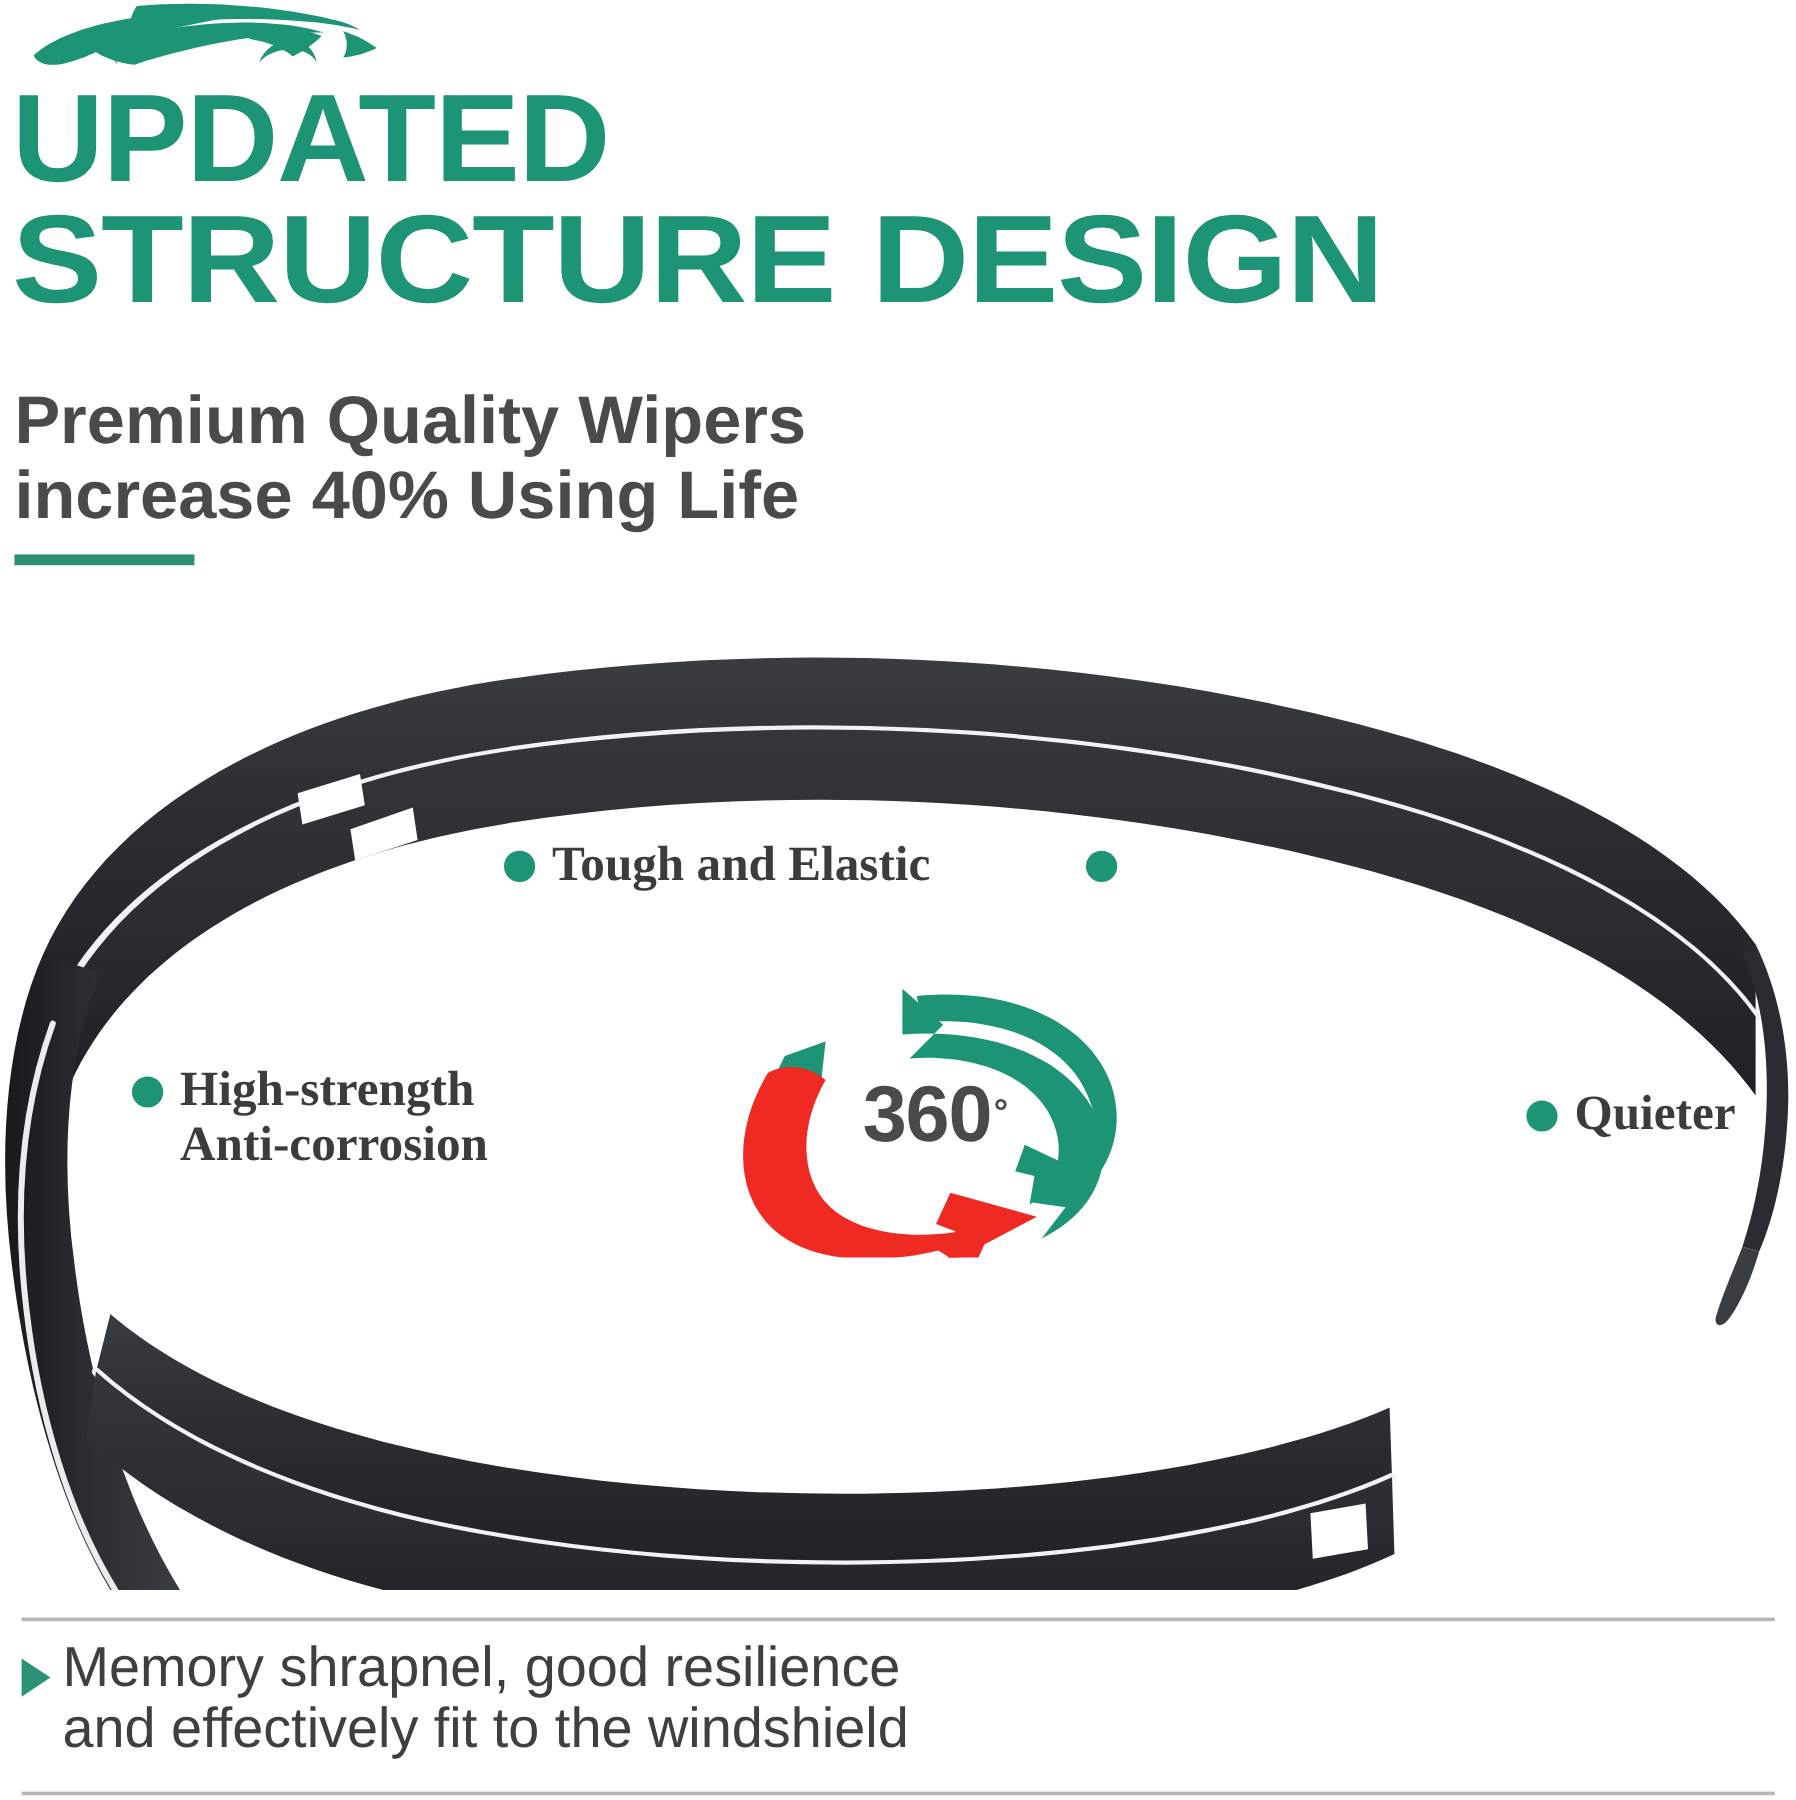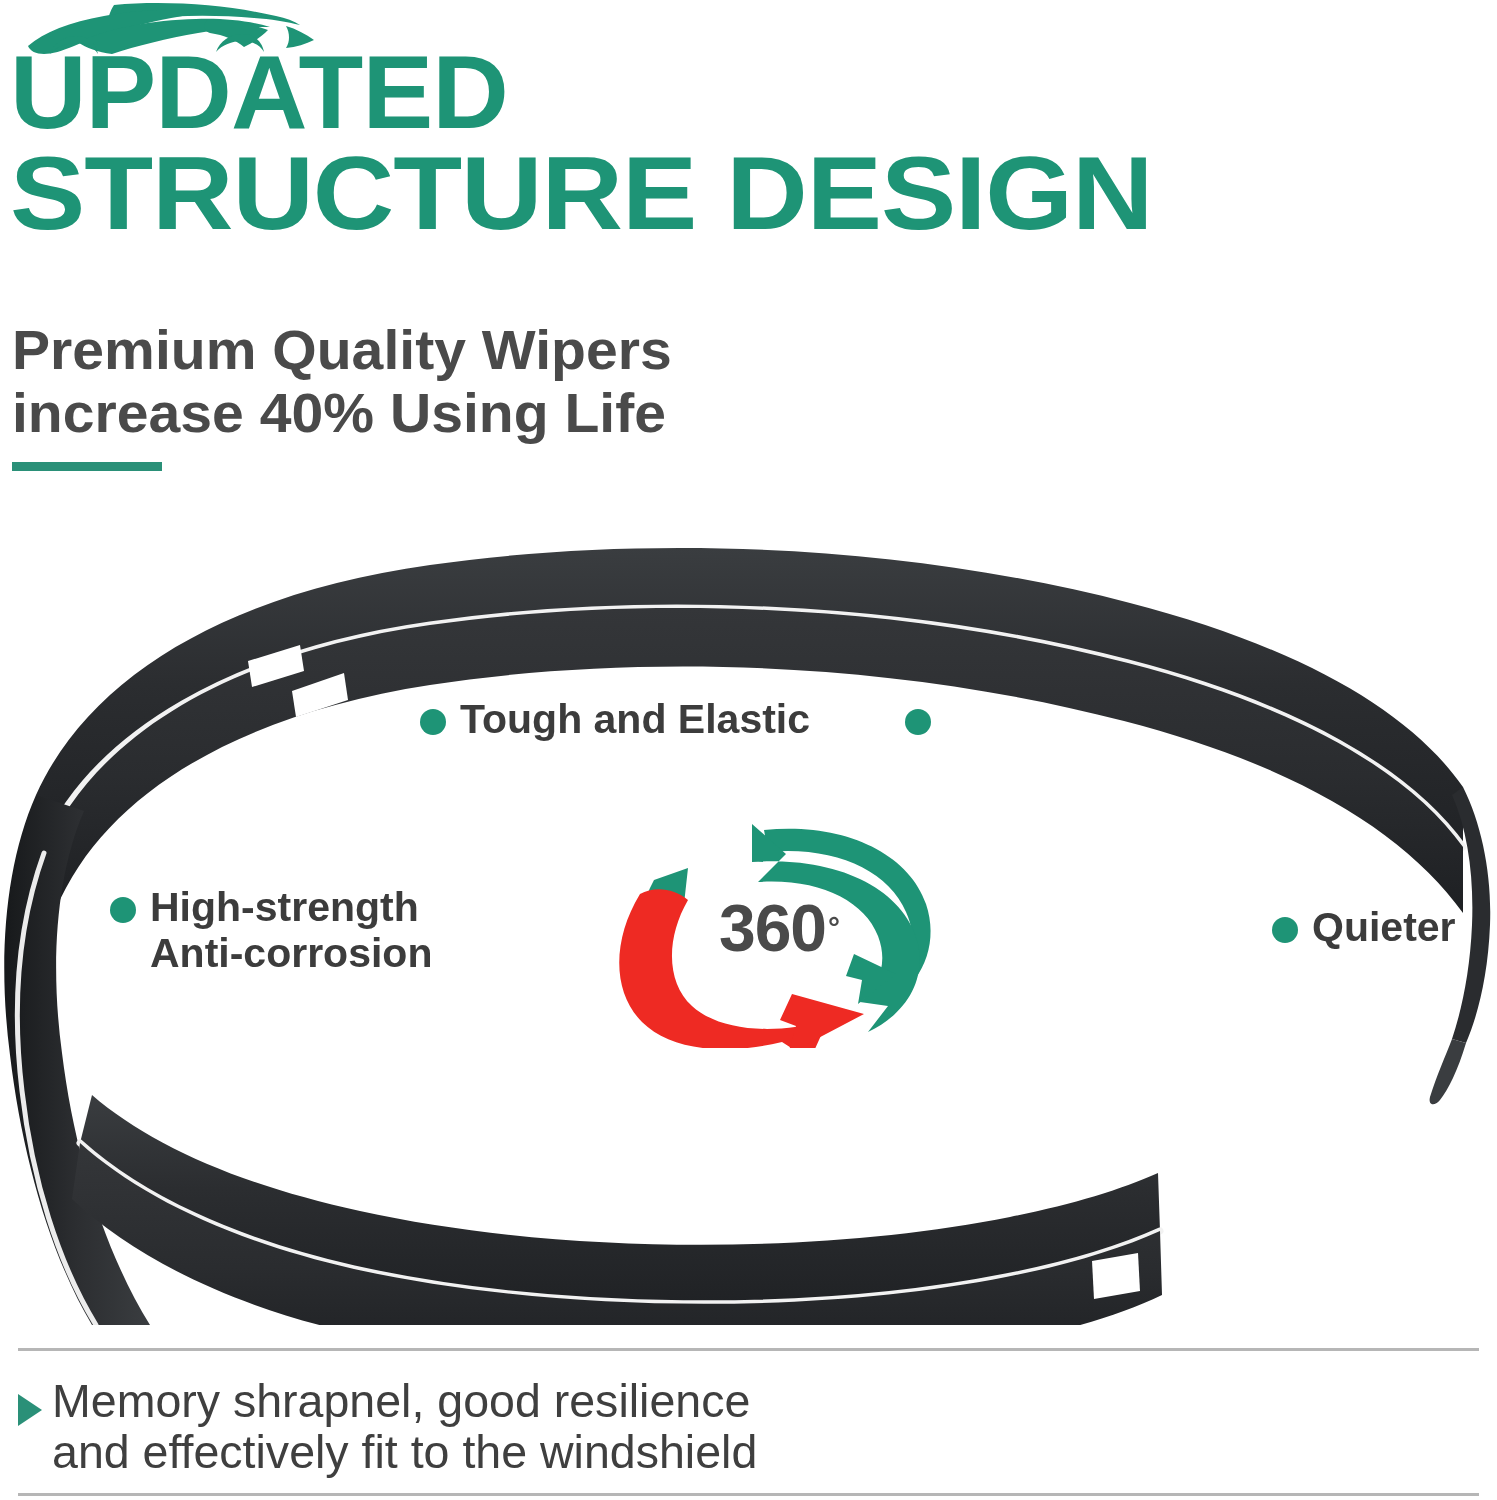--- a/index.html
+++ b/index.html
@@ -8,21 +8,21 @@
     background:#ffffff;
     font-family:"Liberation Sans", sans-serif;
     overflow:hidden;
   }
   #page { position:relative; width:1497px; height:1500px; background:#fff; }
 
   
   #car-logo { position:absolute; left:18px; top:2px; width:300px; height:62px; }
 
   #headline {
-    position:absolute; left:10px; top:44px; width:1487px;
+    position:absolute; left:10px; top:68px; width:1487px;
   }
   .hl-line {
     color:#1E9476;
     font-family:"Liberation Sans Narrow","Liberation Sans", sans-serif;
     font-weight:700;
     letter-spacing:-1px;
     line-height:0.93;
     white-space:nowrap;
   }
   #hl1 { font-size:104px; transform:scaleX(1.02); transform-origin:left center; }
@@ -46,21 +46,21 @@
   
   #product { position:absolute; left:0; top:495px; width:1497px; height:830px; }
 
   
   .callout {
     position:absolute;
     display:flex;
     align-items:flex-start;
     gap:14px;
     color:#3C3C3C;
-    font-family:Liberation Sans, sans-serif;
+    font-family:Liberation Serif, serif;
     font-weight:700;
     font-size:41px;
     line-height:1.12;
     white-space:pre-line;
     transform:scaleX(1.0);
   }
   .dot {
     flex:0 0 auto;
     width:26px; height:26px;
     border-radius:50%;
@@ -89,21 +89,21 @@
 
   
   #captions {
     position:absolute; left:0; top:1348px;
     width:1497px; height:152px;
     display:flex;
   }
   .caption {
     position:relative;
     flex:1 1 50%;
-    padding:12px 18px;
+    padding:0 18px;
   }
   .cap-rule {
     position:absolute; left:18px; right:18px;
     height:3px; background:#B6B6B6;
   }
   .cap-rule.top { top:0; }
   .cap-rule.bot { bottom:4px; }
   .cap-body {
     display:flex; align-items:flex-start; gap:10px;
     padding-top:16px;

